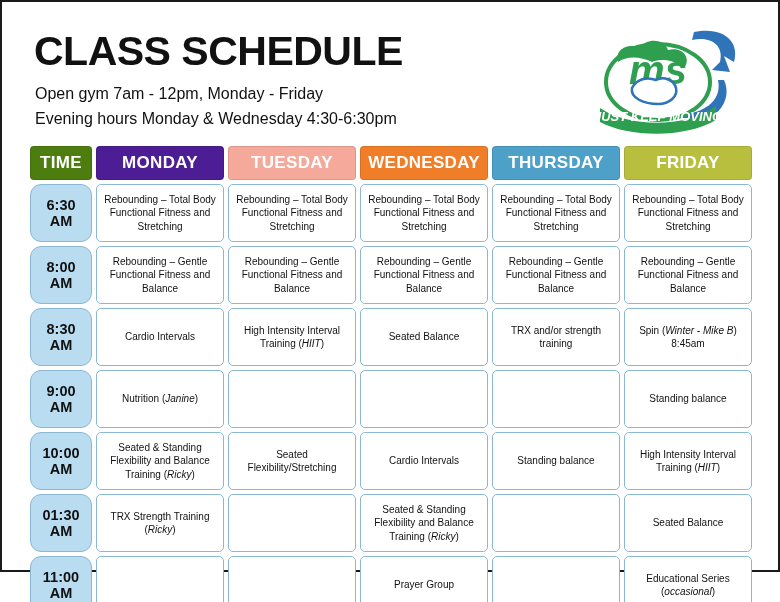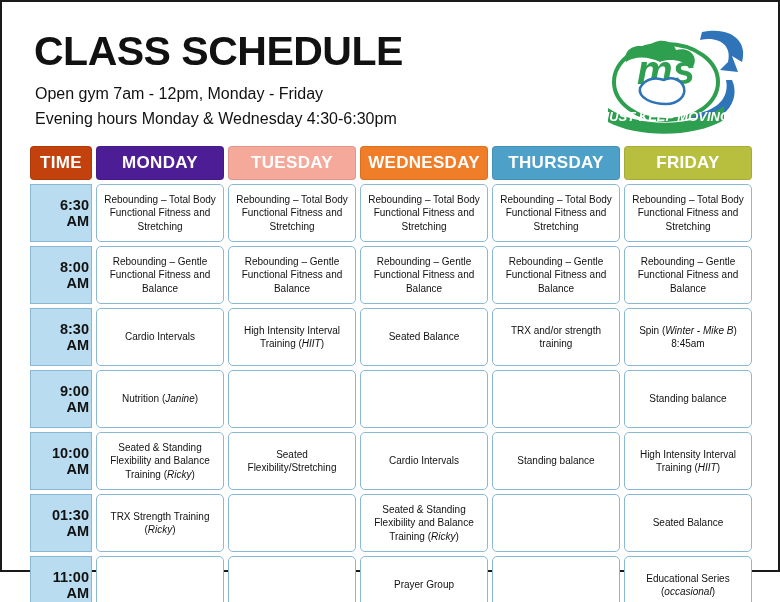--- a/index.html
+++ b/index.html
@@ -34,21 +34,21 @@
     margin: 6px 0 12px 6px;
   }
   .subtitle {
     font-size: 16px;
     color: #111111;
     margin: 0 0 7px 7px;
     font-weight: normal;
   }
   .logo {
     position: absolute;
-    right: 4px;
+    right: 12px;
     top: -4px;
     width: 166px;
     height: 112px;
   }
 
   table.schedule {
     border-collapse: separate;
     border-spacing: 4px 4px;
     width: 730px;
     margin: 14px 0 0 -2px;
@@ -58,35 +58,35 @@
     height: 30px;
     font-size: 17px;
     font-weight: bold;
     color: #ffffff;
     border-radius: 4px;
     letter-spacing: 0.3px;
     border: 1px solid rgba(0,0,0,0.10);
   }
   th.time-head {
     width: 58px;
-    background: #c2410c;
+    background: #4d7c0f;
     font-size: 14px;
   }
   th.d0 { background: #4c1d95; }
   th.d1 { background: #f5a99a; }
   th.d2 { background: #f07d28; }
   th.d3 { background: #4da0c8; }
   th.d4 { background: #b8bf3f; }
 
   td.time-cell {
     width: 58px;
     background: #b9dcf0;
     border: 1px solid #8ab8d4;
-    border-radius: 0;
-    text-align: right;
+    border-radius: 11px;
+    text-align: center;
     font-size: 14.5px;
     font-weight: bold;
     color: #111111;
     line-height: 1.12;
     padding: 4px 2px;
   }
   td.class-cell {
     border: 1px solid #8ab8d4;
     border-radius: 5px;
     background: #ffffff;

